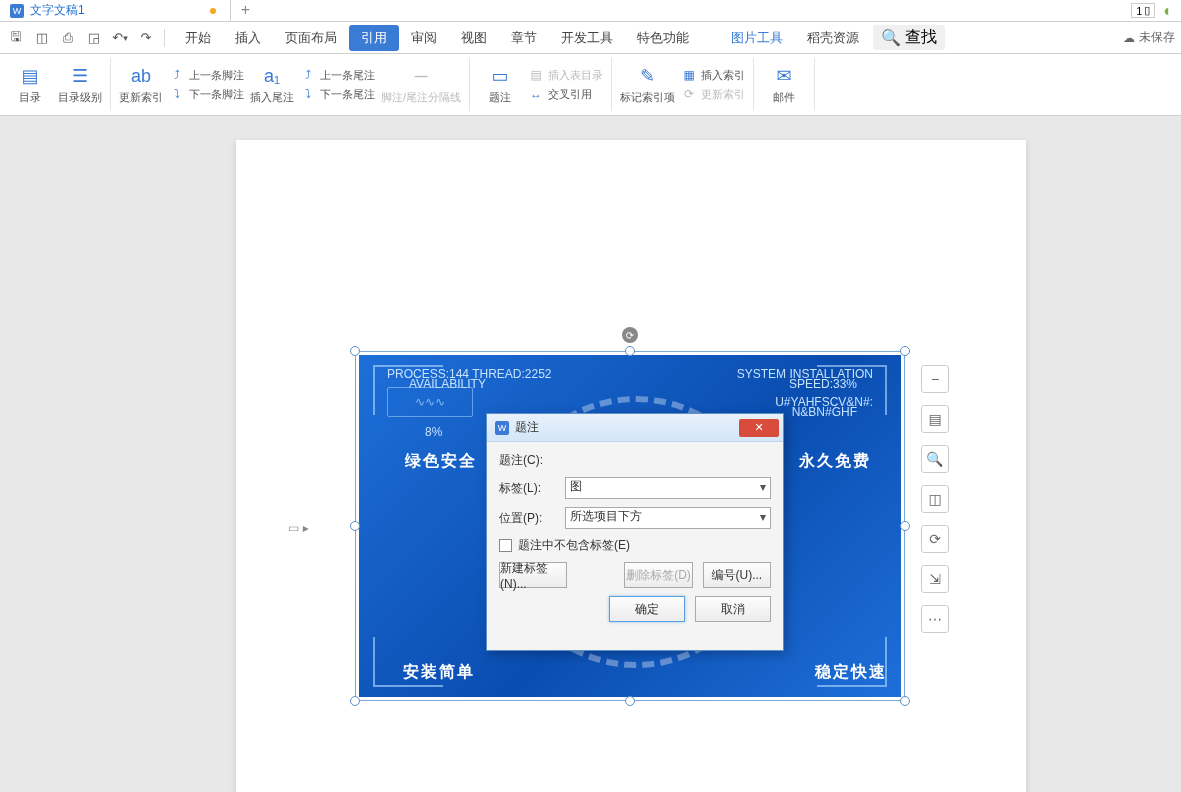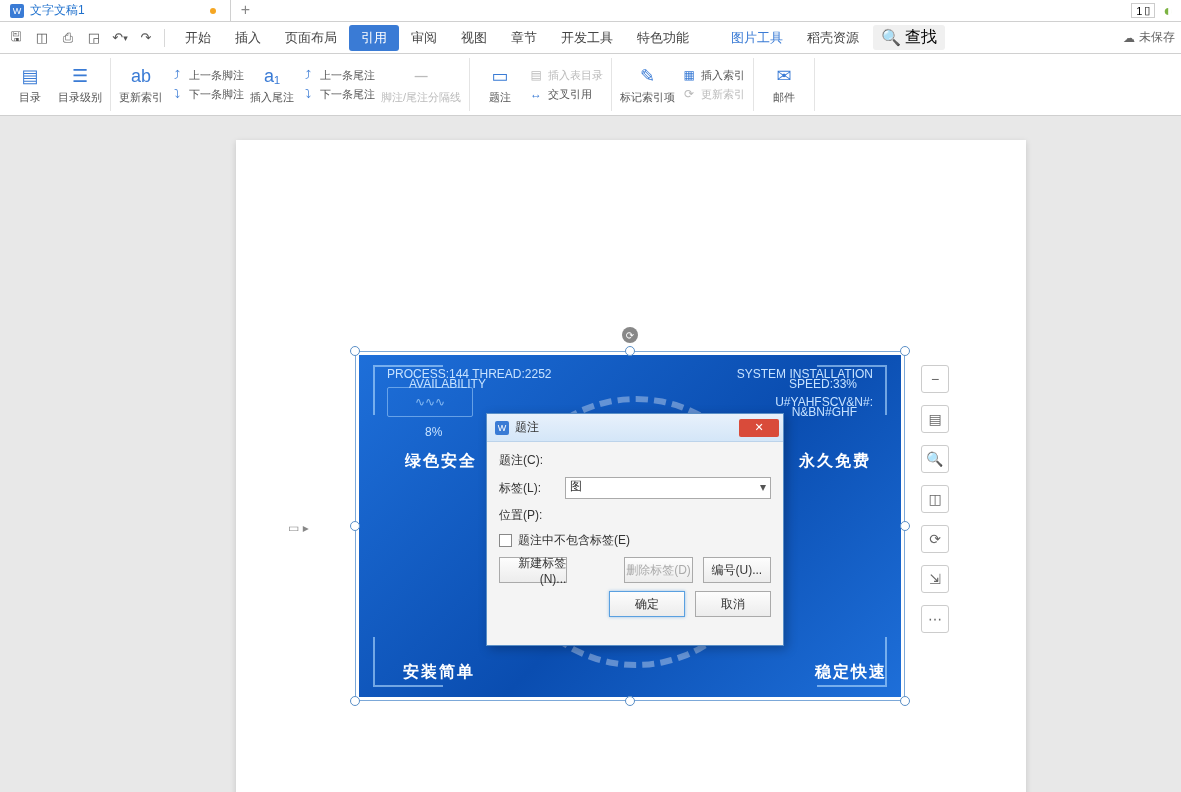--- a/index.html
+++ b/index.html
@@ -66,21 +66,21 @@
   .titlebar .wicon { background:#3a7bd5; color:#fff; width:14px;height:14px;font-size:9px;display:flex;align-items:center;justify-content:center;border-radius:2px; }
   .titlebar .ttl { font-size:12px; color:#333; }
   .closebtn { margin-left:auto; width:40px; height:18px; background:#d94b3a; border-radius:2px; color:#fff; display:flex; align-items:center; justify-content:center; font-size:11px; }
   .dbody { padding:10px 12px 28px; font-size:12px; color:#333; display:flex; flex-direction:column; gap:8px; }
   .frow { display:flex; align-items:center; gap:6px; }
   .flabel { width:60px; }
   .finput { flex:1; height:22px; border:1px solid #aaa; background:#fff; padding:0 6px; font-size:12px; }
   .fselect { flex:1; height:22px; border:1px solid #aaa; background:#fff; padding:0 4px; font-size:12px; position:relative; }
   .fselect::after { content:"▾"; position:absolute; right:4px; top:2px; color:#555; }
   .cbx { width:13px; height:13px; border:1px solid #888; background:#fff; }
-  .btnrow { display:flex; gap:10px;text-align:right; }
+  .btnrow { display:flex; gap:10px; }
   .btn { flex:1; height:26px; border:1px solid #aaa; background:linear-gradient(#fdfdfd,#ececec); display:flex; align-items:center; justify-content:center; font-size:12px; }
   .btn.disabled { color:#aaa;margin-left:47px; }
   .btn.primary { border-color:#5aa0e0; box-shadow:0 0 3px rgba(90,160,224,.6); }
   .footer { display:flex; justify-content:flex-end; gap:10px; }
   .footer .btn { flex:0 0 76px; }
 
   .arrow { position:absolute; left:650px; top:457px; width:50px; height:50px; pointer-events:none; }
 </style>
 </head>
 <body>
@@ -283,20 +283,21 @@
       <span class="closebtn">✕</span>
     </div>
     <div class="dbody">
       <div>题注(C):</div>
       <div class="frow">
         <span class="flabel">标签(L):</span>
         <div class="fselect"><span>图</span></div>
       </div>
       <div class="frow">
         <span class="flabel">位置(P):</span>
+        <div class="fselect"><span>所选项目下方</span></div>
       </div>
       <div class="frow">
         <span class="cbx"></span>
         <span>题注中不包含标签(E)</span>
       </div>
       <div class="btnrow">
         <div class="btn">新建标签(N)...</div>
         <div class="btn disabled">删除标签(D)</div>
         <div class="btn">编号(U)...</div>
       </div>

